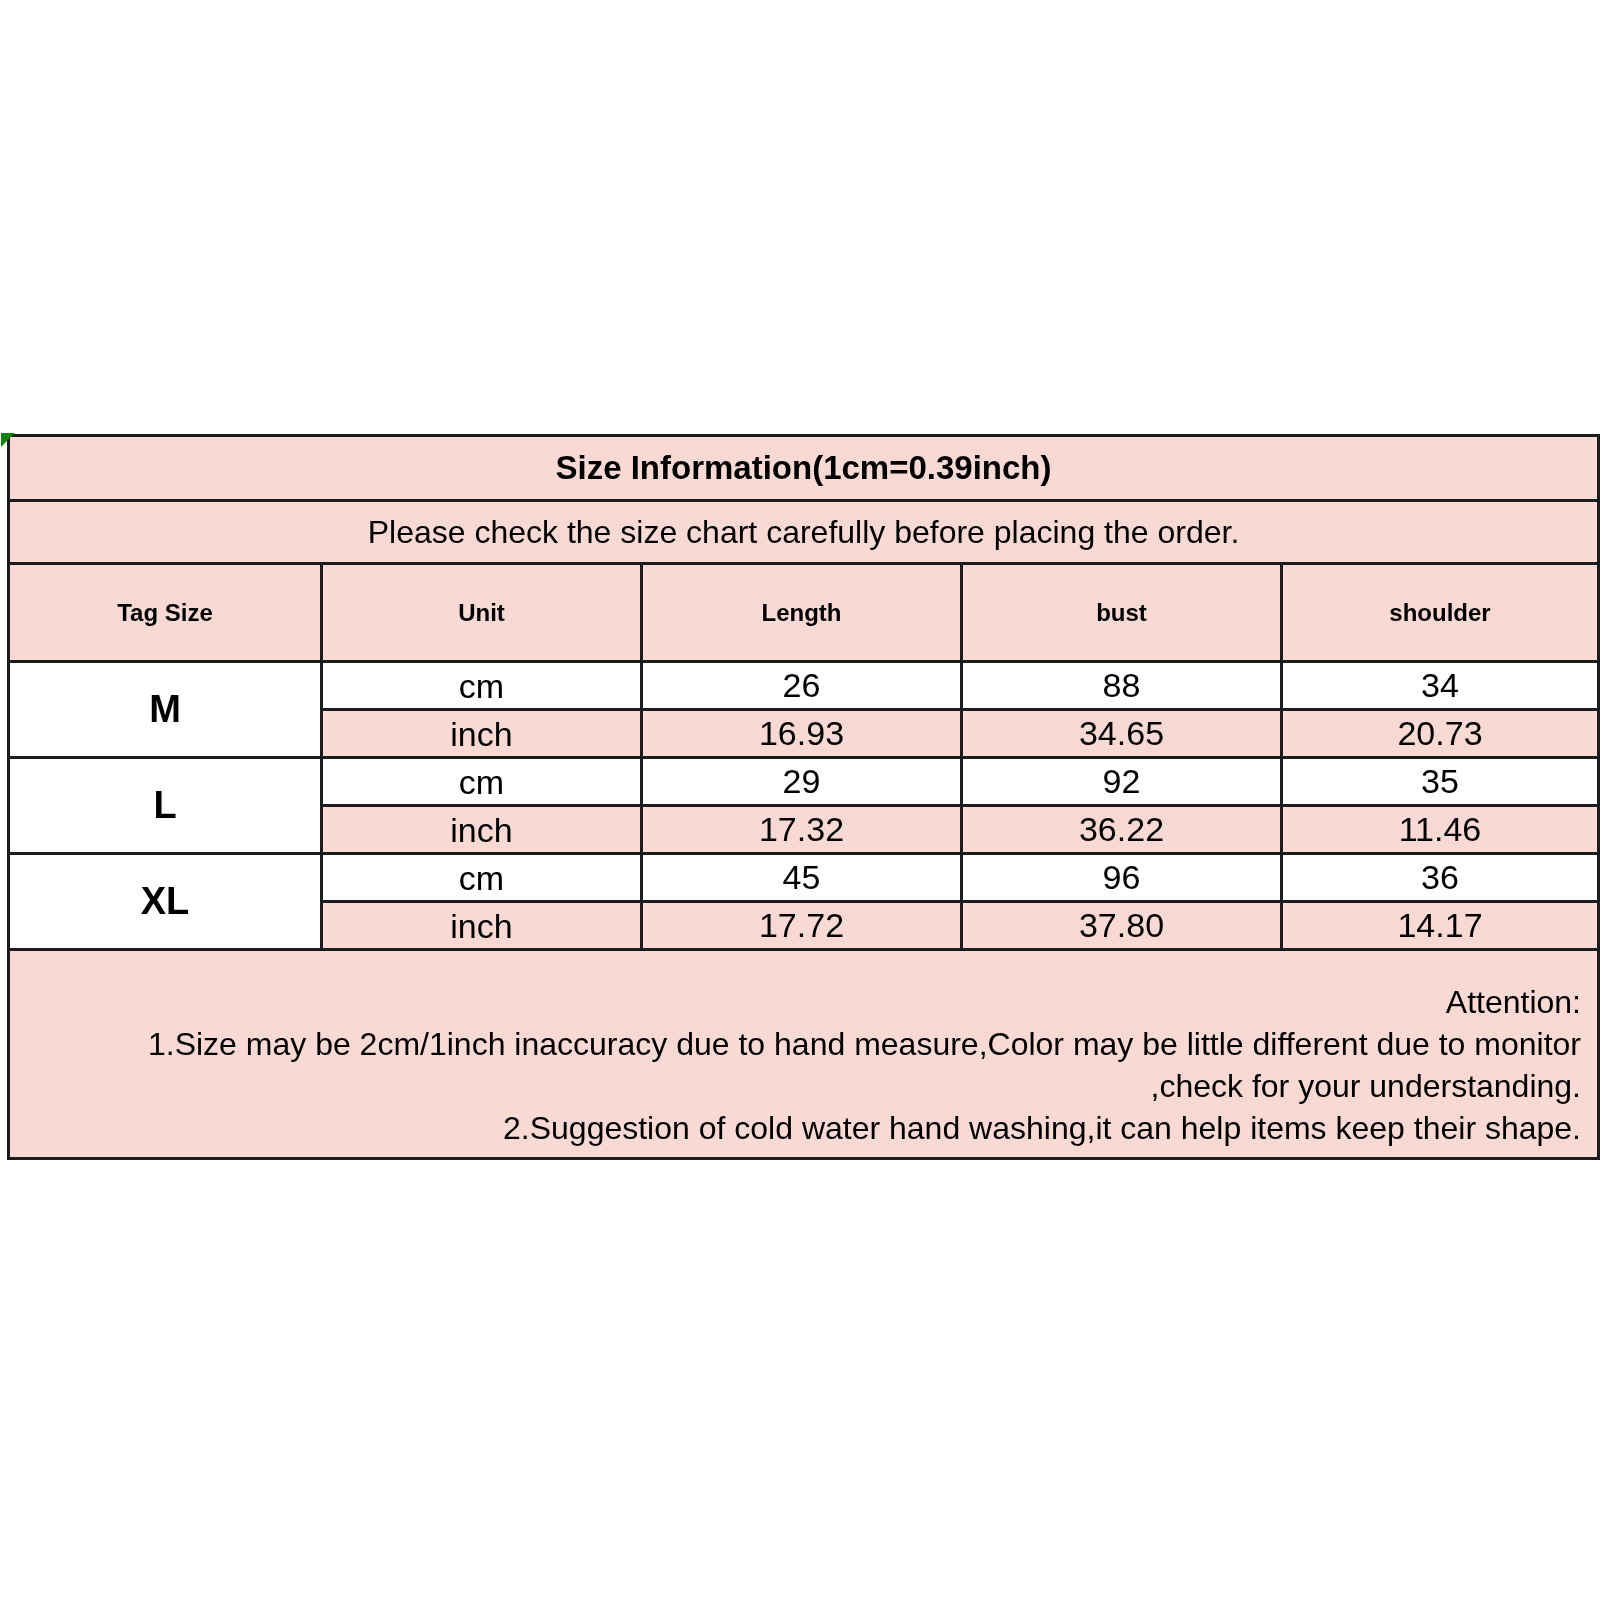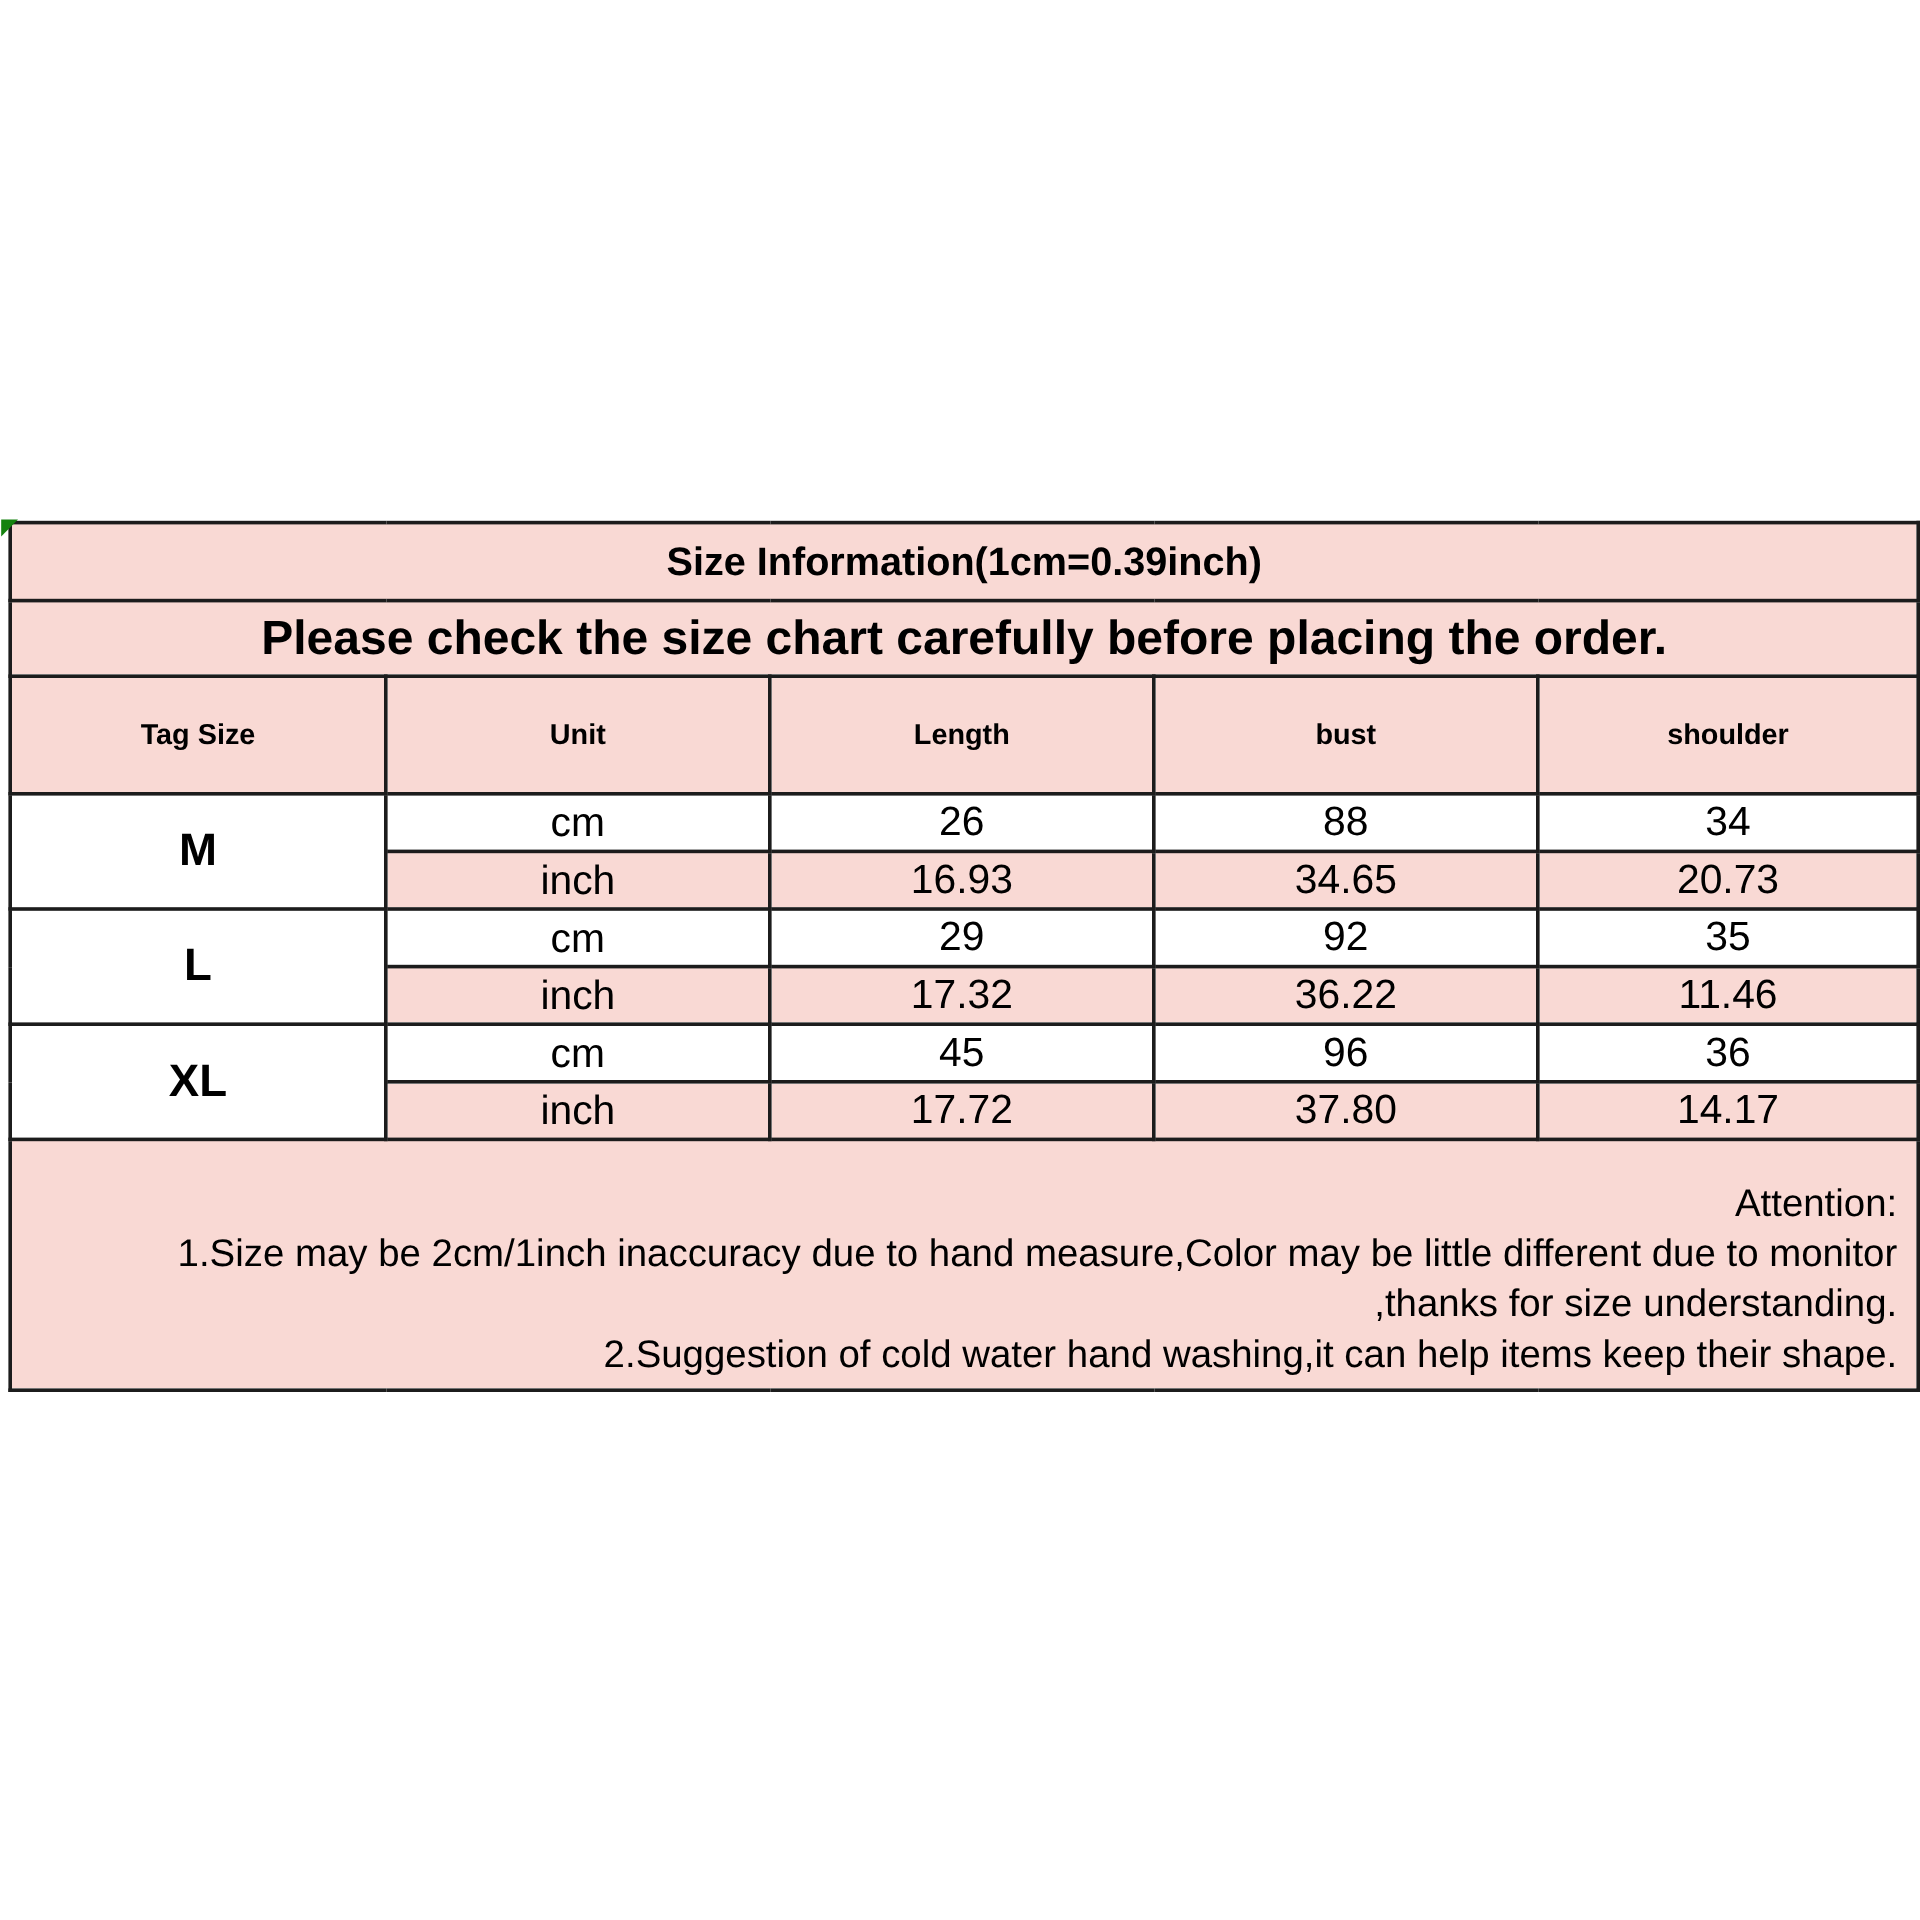--- a/index.html
+++ b/index.html
@@ -36,22 +36,22 @@
   .bg-pink  { background: #f9d9d4; }
   .bg-white { background: #ffffff; }
 
   tr.title-row td {
     height: 62px;
     font-size: 33px;
     font-weight: bold;
   }
   tr.subtitle-row td {
     height: 60px;
-    font-size: 40px;
-    font-weight: bold;
+    font-size: 32px;
+    font-weight: normal;
   }
   tr.header-row th {
     height: 95px;
     font-size: 24px;
     font-weight: bold;
     margin-left: 36px;
   }
   tr.data-row td { height: 45px; }
 
   td.tag-cell {
@@ -160,20 +160,20 @@
       <td class="unit-cell bg-pink">inch</td>
       <td class="value-cell bg-pink">17.72</td>
       <td class="value-cell bg-pink">37.80</td>
       <td class="value-cell bg-pink">14.17</td>
     </tr>
 
     <tr class="attention-row">
       <td colspan="5" class="bg-pink">
         <div class="attention-line">Attention:</div>
         <div class="attention-line">1.Size may be 2cm/1inch inaccuracy due to hand measure,Color may be little different due to monitor</div>
-        <div class="attention-line">,thanks for size understanding.</div>
+        <div class="attention-line">,check for your understanding.</div>
         <div class="attention-line">2.Suggestion of cold water hand washing,it can help items keep their shape.</div>
       </td>
     </tr>
   </tbody>
     </table>
 
 </div>
 
 </body></html>

